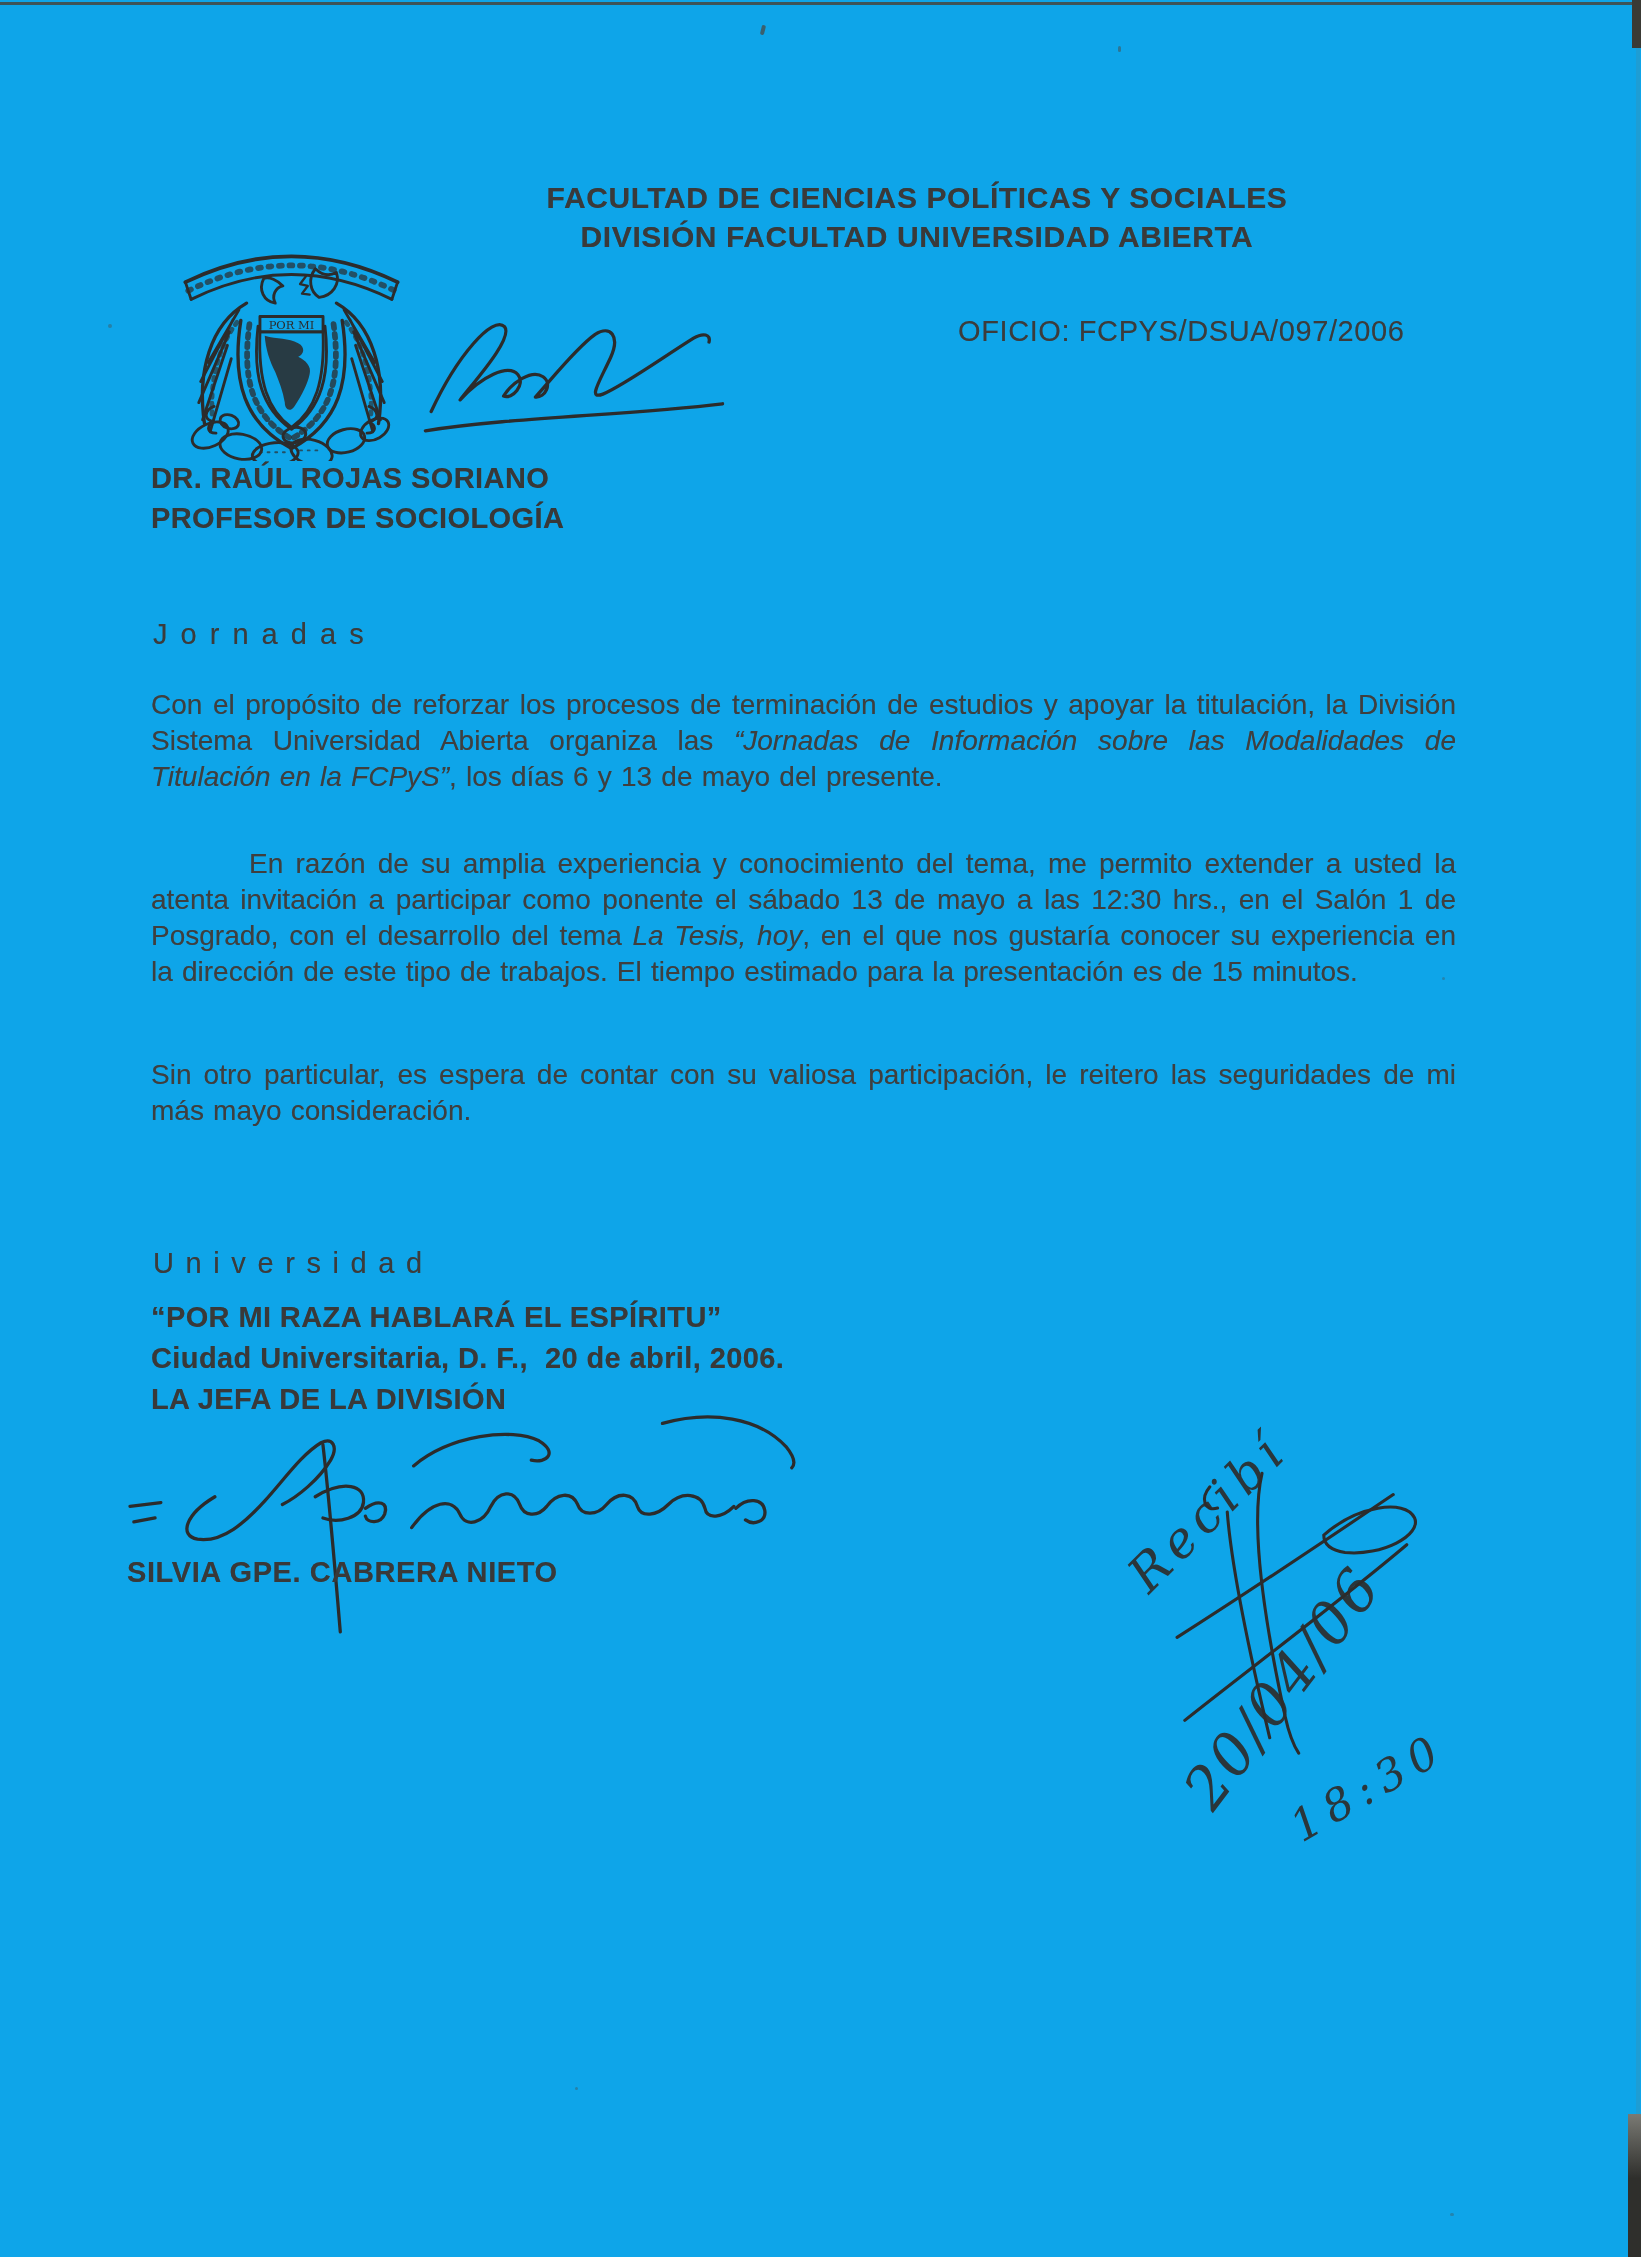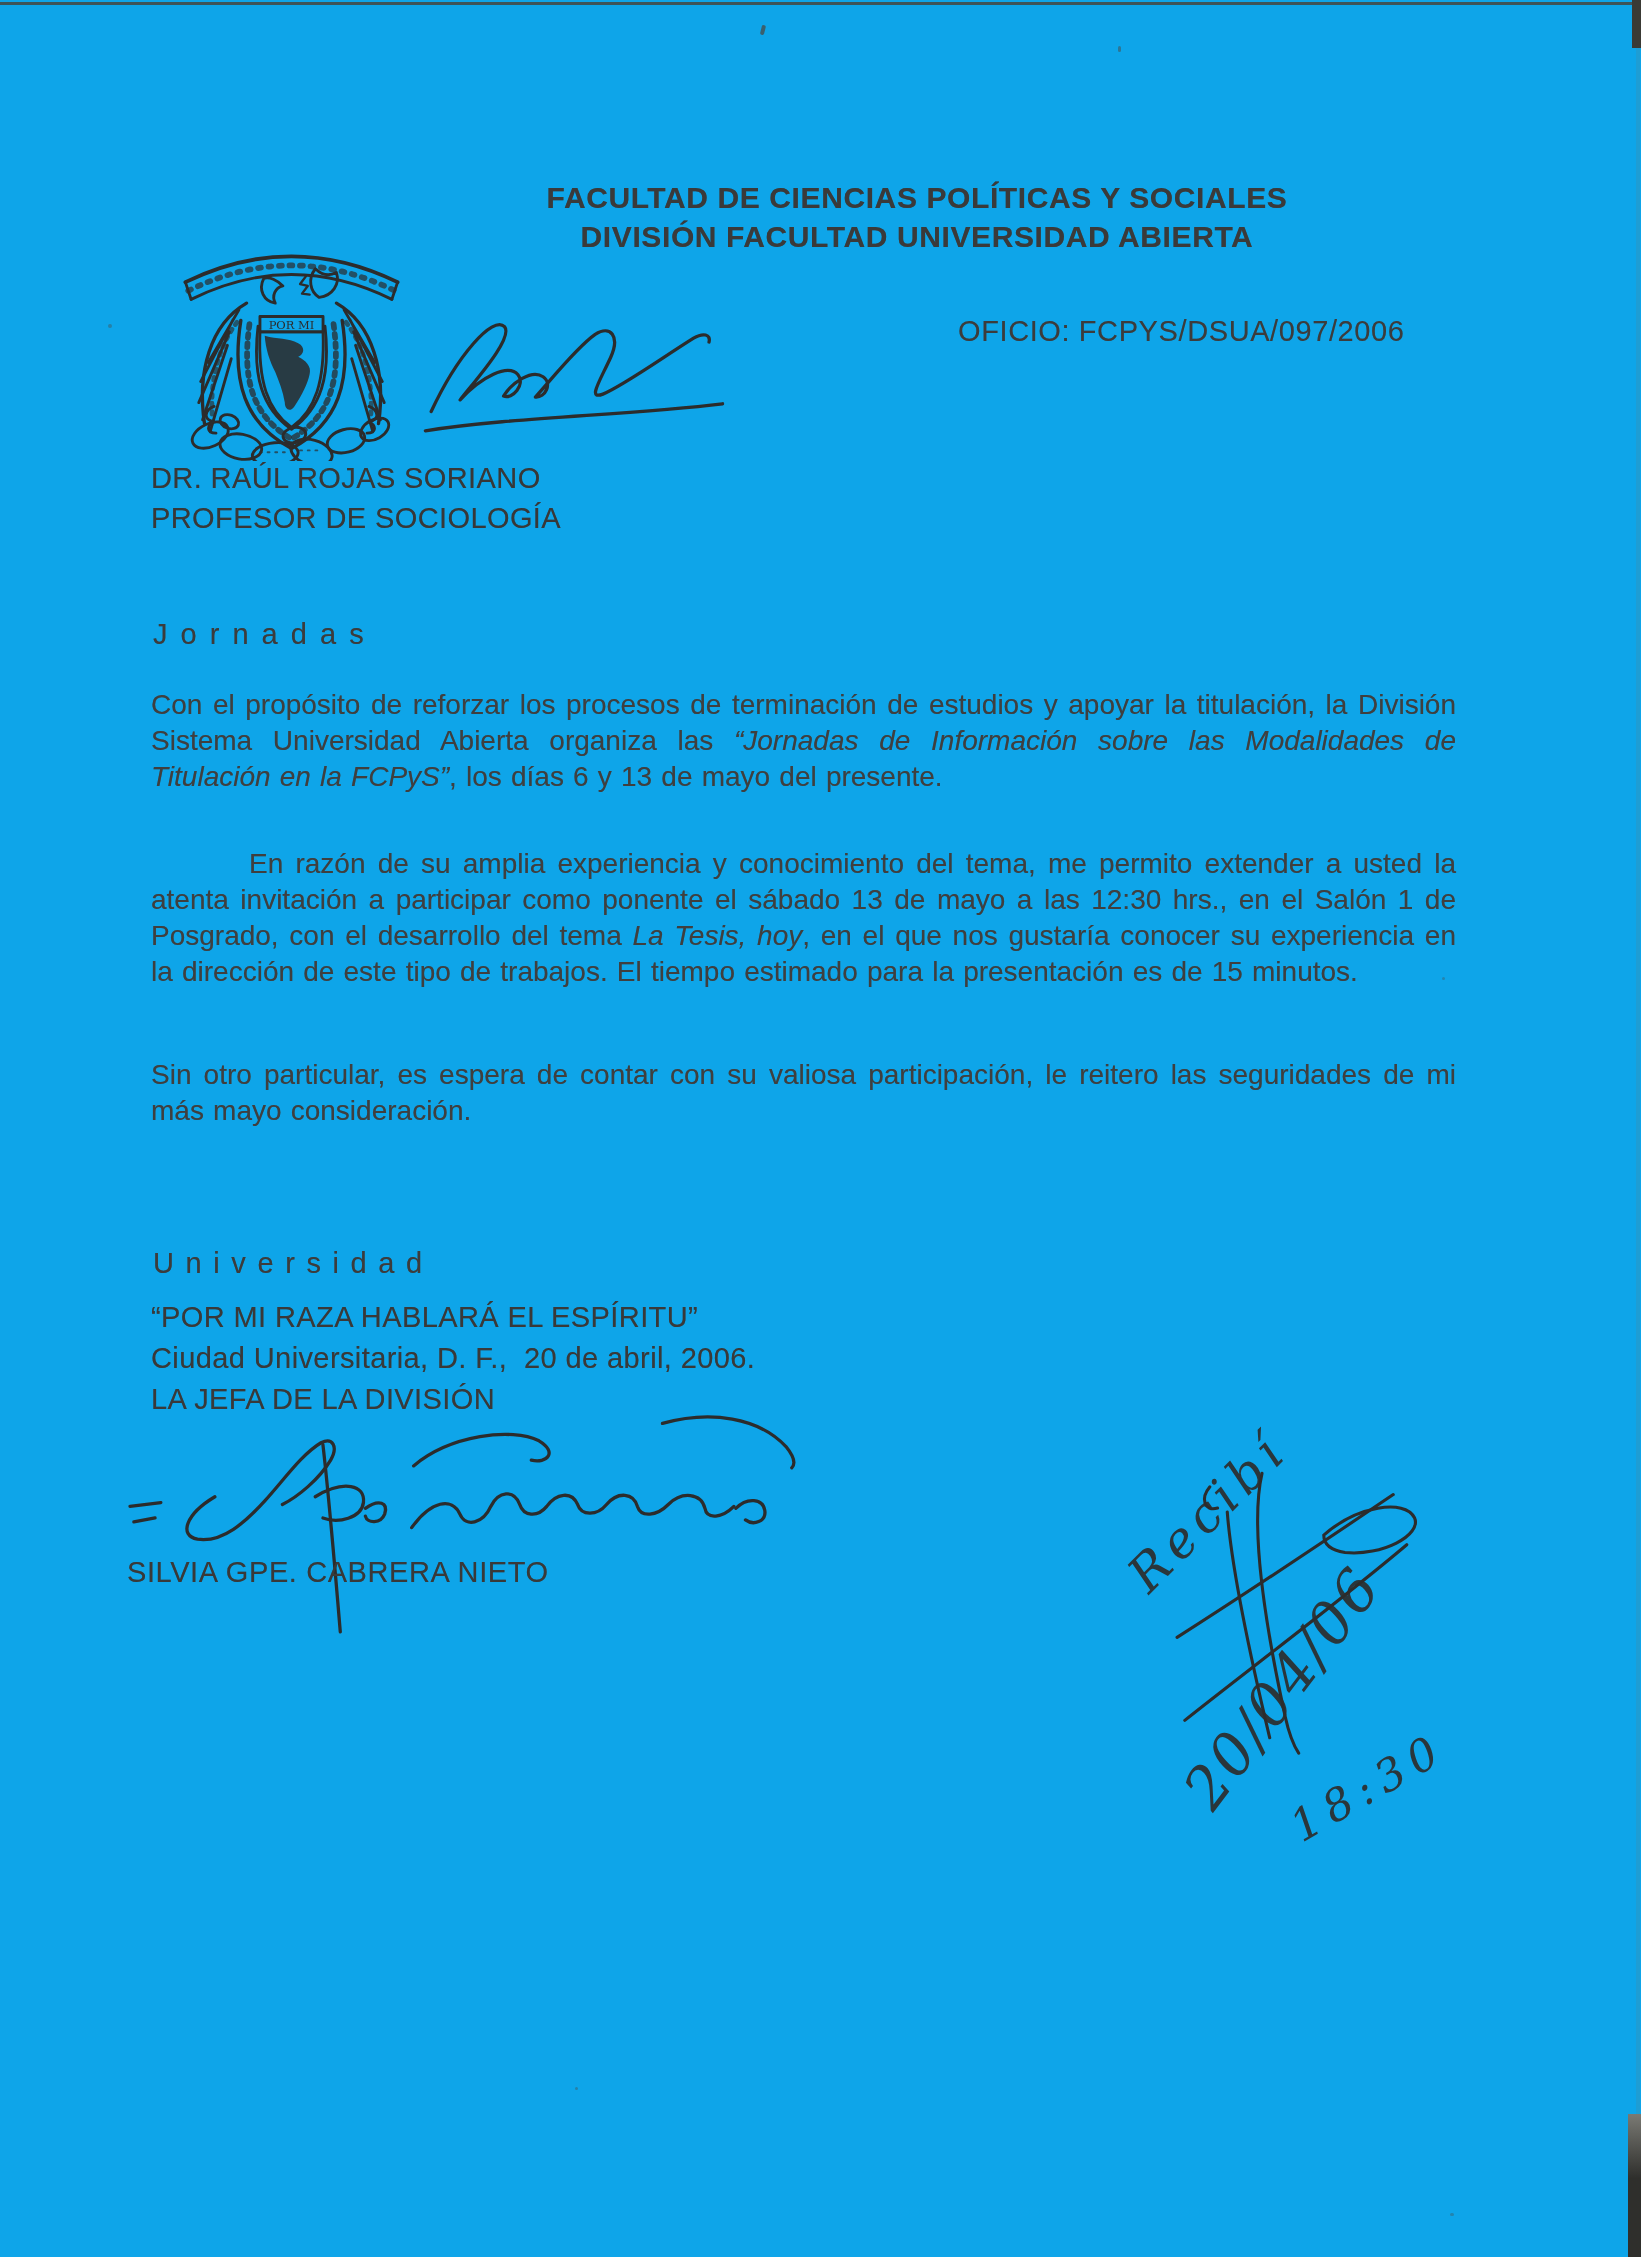--- a/index.html
+++ b/index.html
@@ -30,21 +30,21 @@
     position:absolute;left:958px;top:315px;
     font-size:29px;letter-spacing:0.6px;color:#3c3c3c;
     text-shadow:0 0 0.5px rgba(60,60,60,.4);
   }
   .logo{position:absolute;left:172px;top:218px;width:239px;height:243px;}
   .logo svg{width:100%;height:100%;}
 
   
   .recipient{
     position:absolute;left:151px;top:458px;
-    font-weight:normal;font-size:29px;line-height:40px;letter-spacing:0.4px;
+    font-weight:bold;font-size:29px;line-height:40px;letter-spacing:0.4px;
     color:#383838;text-shadow:0 0 0.6px rgba(56,56,56,.5);
   }
   .salutation{
     position:absolute;left:153px;top:618px;
     font-size:29px;letter-spacing:.45em;color:#3c3c3c;
     text-shadow:0 0 0.6px rgba(60,60,60,.5);
   }
 
   
   .body-par{
@@ -59,21 +59,21 @@
   .p3{top:1057px;}
   .italic{font-style:italic;}
 
   
   .atentamente{
     position:absolute;left:153px;top:1247px;
     font-size:29px;letter-spacing:.40em;color:#3c3c3c;
     text-shadow:0 0 0.6px rgba(60,60,60,.5);
   }
   .motto,.place-date,.role-line,.signer{
-    position:absolute;left:151px;font-weight:normal;font-size:29px;
+    position:absolute;left:151px;font-weight:bold;font-size:29px;
     color:#393939;letter-spacing:0.4px;
     text-shadow:0 0 0.6px rgba(57,57,57,.5);
   }
   .motto{top:1301px;}
   .place-date{top:1342px;white-space:pre;}
   .role-line{top:1383px;}
   .signer{top:1556px;left:127px;letter-spacing:0.6px;}
 
   
   .sig-top{position:absolute;left:404px;top:288px;width:338px;height:164px;}

